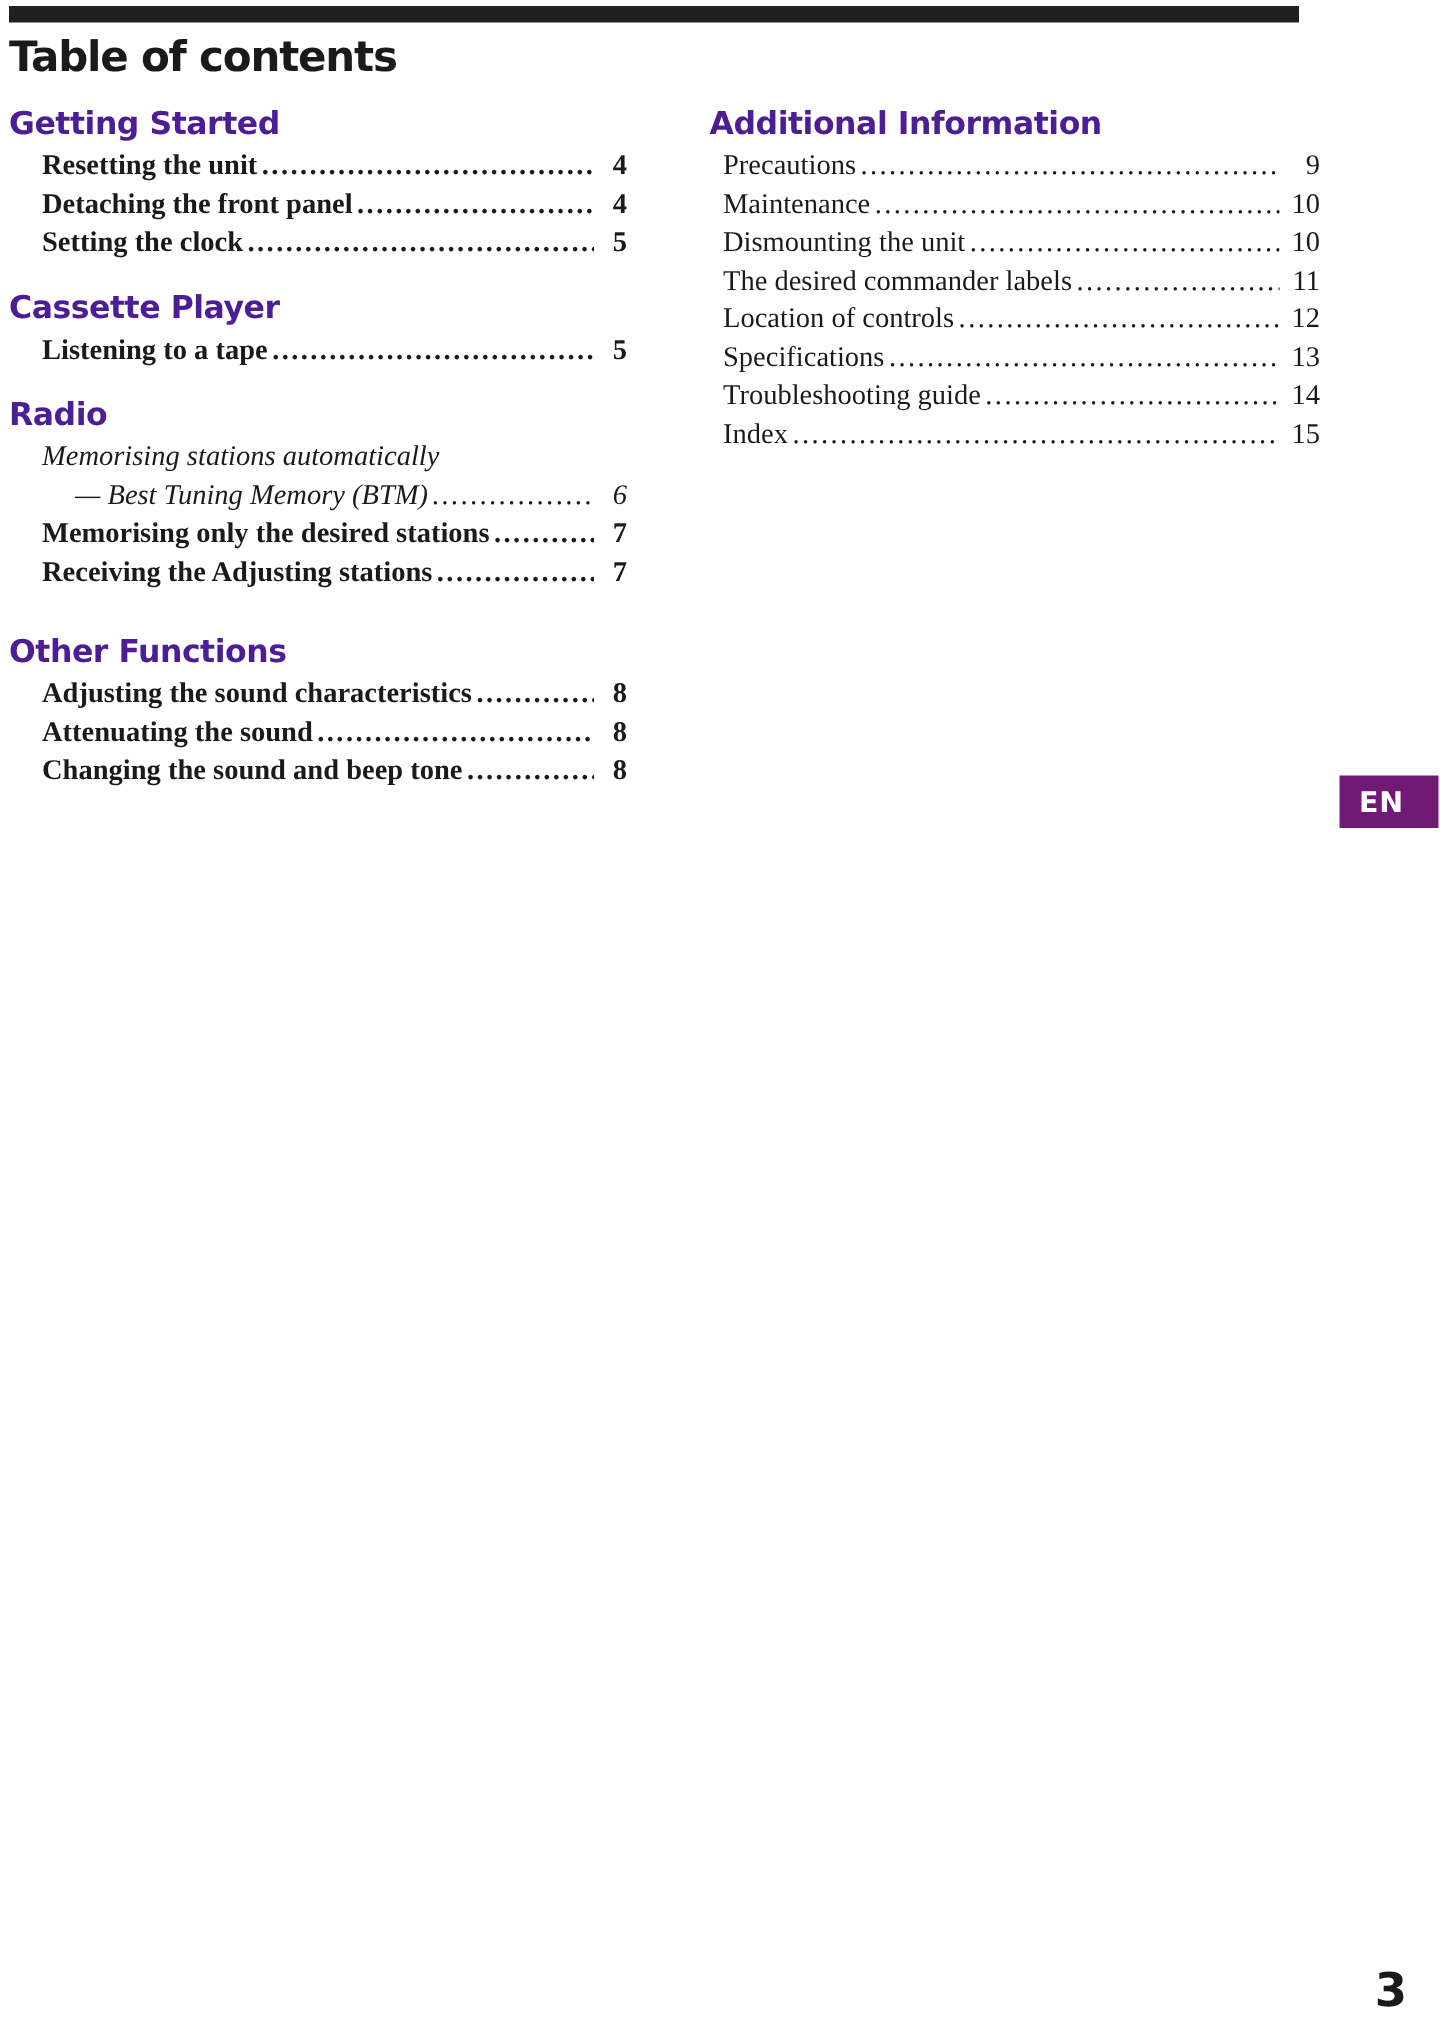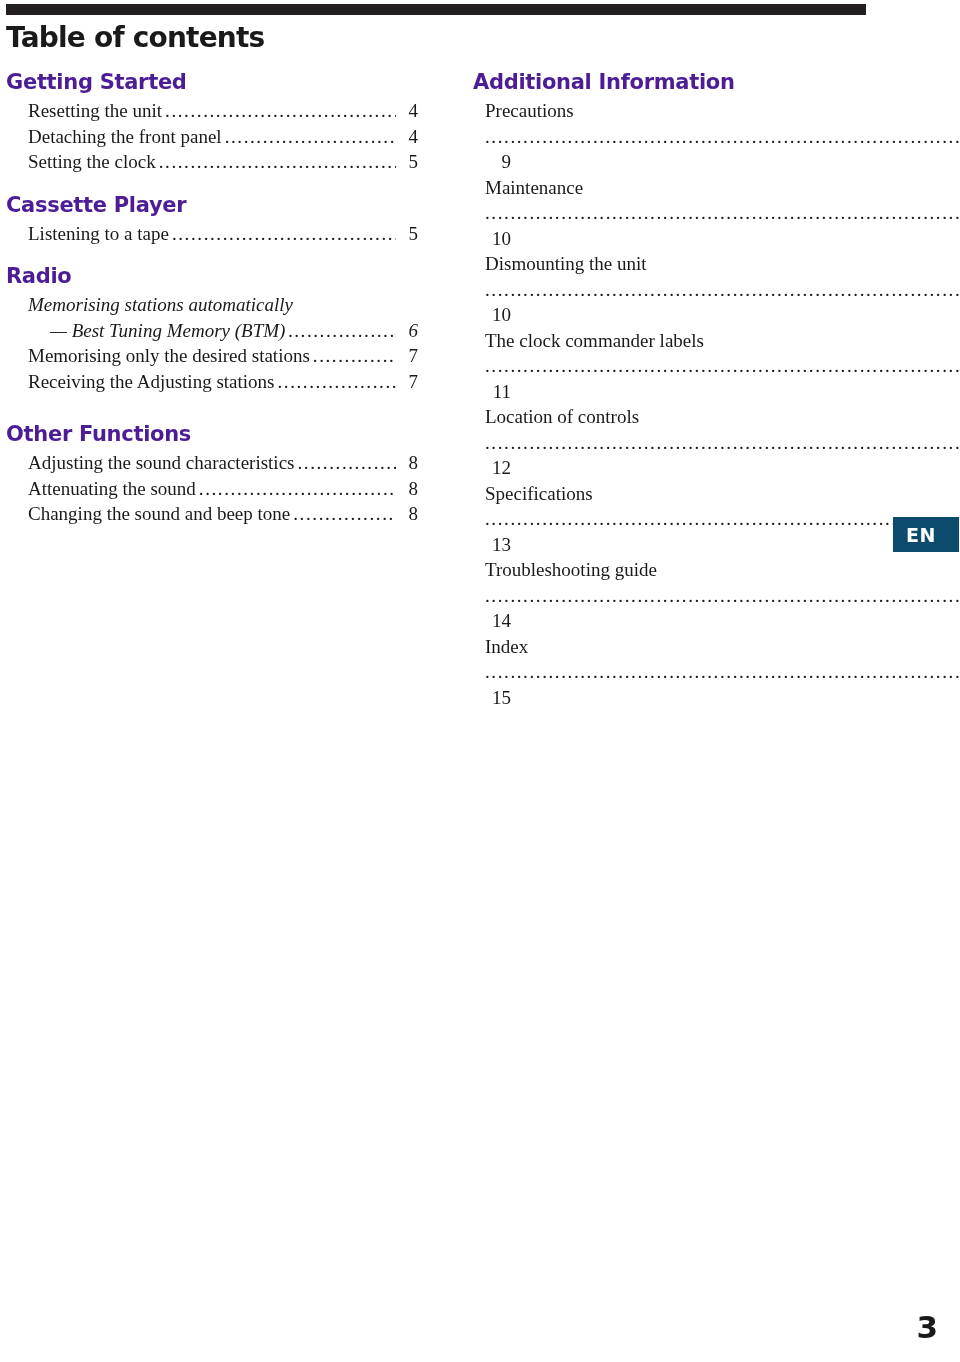--- a/index.html
+++ b/index.html
@@ -65,22 +65,22 @@
 
   
   .entry {
     display: flex;
     align-items: baseline;
     font-family: "Liberation Serif", serif;
     font-size: 19px;
     line-height: 25.5px;
     color: #1a1a1a;
   }
-  .col-left  .entry { padding-left: 22px; }
-  .col-right .entry { padding-left: 9px; flex-direction: column; }
+  .col-left  .entry { padding-left: 22px; font-weight: bold; }
+  .col-right .entry { padding-left: 9px; }
 
   .entry-label {
     white-space: nowrap;
     flex: 0 0 auto;
   }
   .entry-leader {
     flex: 1 1 auto;
     overflow: hidden;
     white-space: nowrap;
     letter-spacing: 1.6px;
@@ -114,21 +114,21 @@
     padding-left: 22px;
   }
 
   
   .en-badge {
     position: absolute;
     left: 893px;
     top: 517px;
     width: 66px;
     height: 35px;
-    background: #0c4a6e;
+    background: #701a75;
     color: #ffffff;
     font-family: "DejaVu Sans", sans-serif;
     font-weight: bold;
     font-size: 19px;
     letter-spacing: 0.5px;
     display: flex;
     align-items: center;
     justify-content: flex-start;
     padding-left: 13px;
     box-sizing: border-box;
@@ -240,21 +240,21 @@
           <span class="entry-label">Maintenance</span>
           <span class="entry-leader">......................................................................................................</span>
           <span class="entry-page">10</span>
         </div>
         <div class="entry">
           <span class="entry-label">Dismounting the unit</span>
           <span class="entry-leader">......................................................................................................</span>
           <span class="entry-page">10</span>
         </div>
         <div class="entry">
-          <span class="entry-label">The clock commander labels</span>
+          <span class="entry-label">The desired commander labels</span>
           <span class="entry-leader">......................................................................................................</span>
           <span class="entry-page">11</span>
         </div>
         <div class="entry">
           <span class="entry-label">Location of controls</span>
           <span class="entry-leader">......................................................................................................</span>
           <span class="entry-page">12</span>
         </div>
         <div class="entry">
           <span class="entry-label">Specifications</span>

